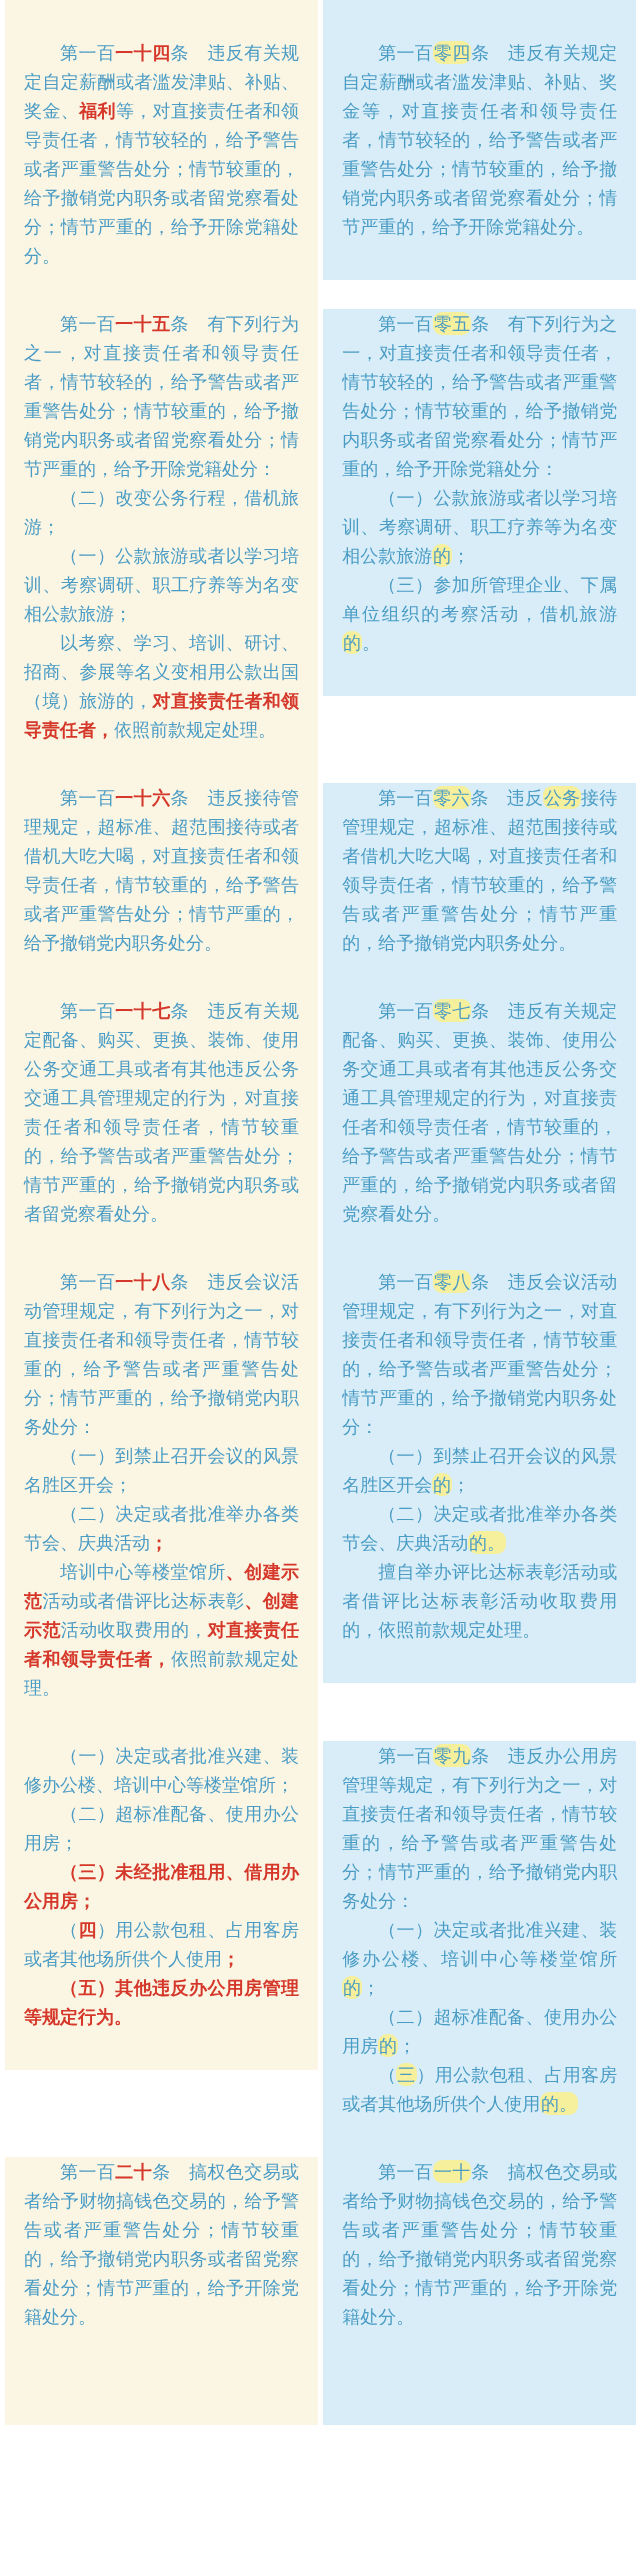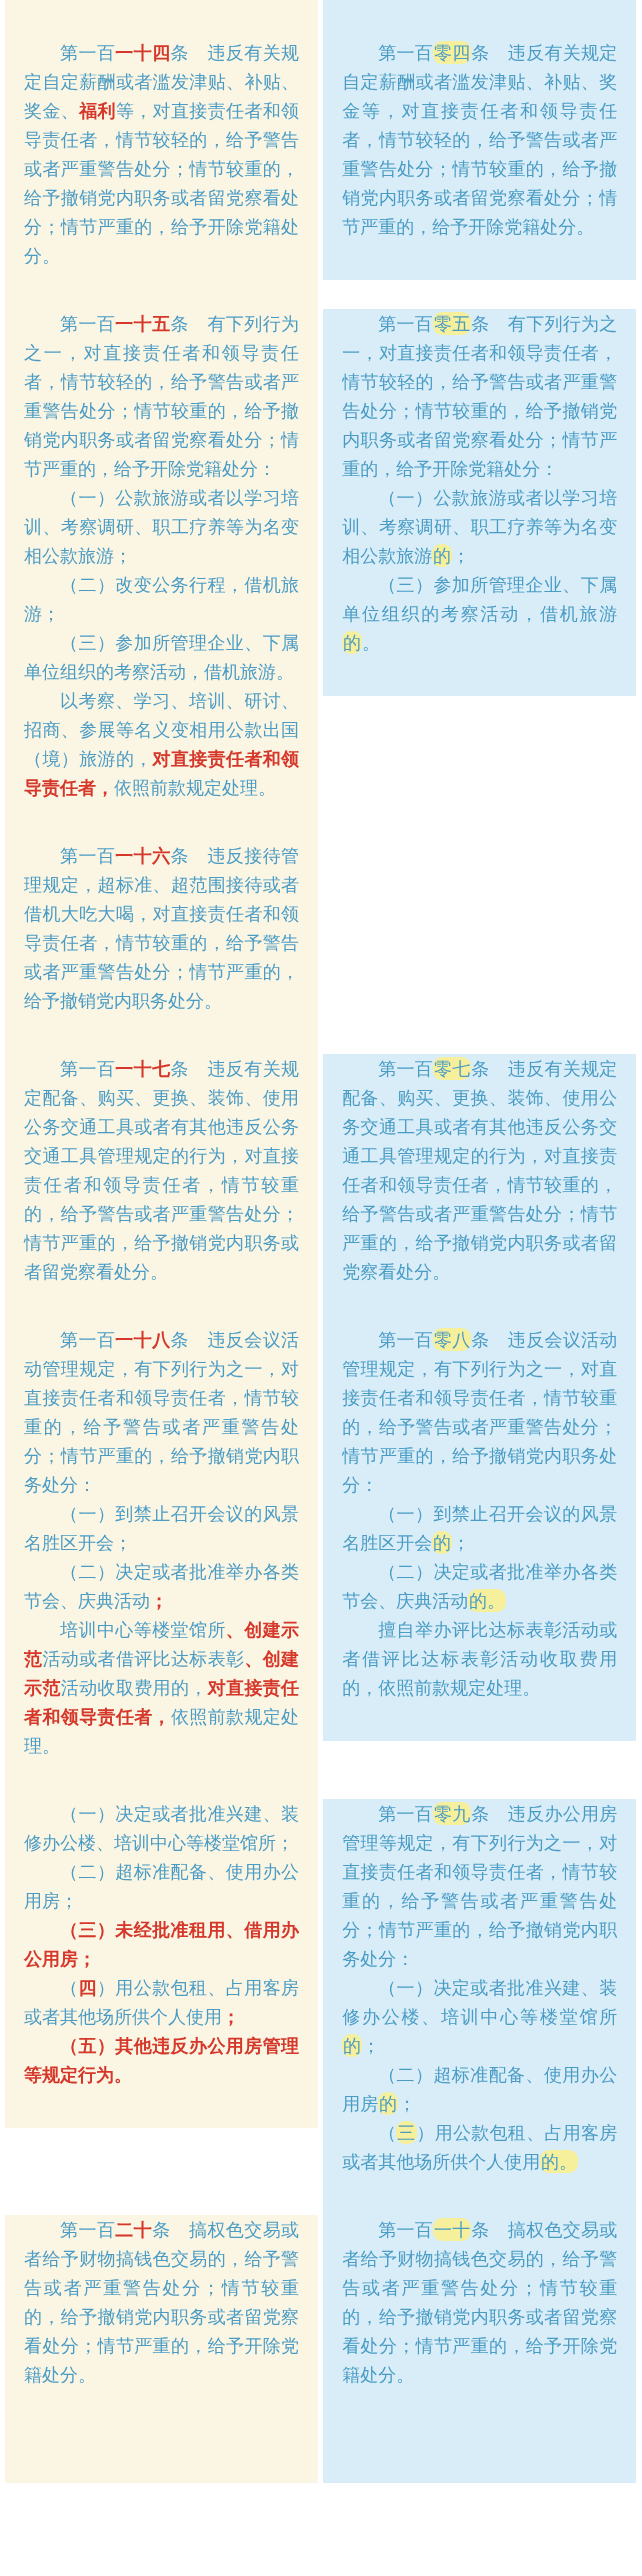--- a/index.html
+++ b/index.html
@@ -72,42 +72,46 @@
         <div class="cell right">
           <div class="article">
             <p class="para"><span class="seg-n">第一百</span><span class="seg-h">零四</span><span class="seg-n">条　违反有关规定自定薪酬或者滥发津贴、补贴、奖金等，对直接责任者和领导责任者，情节较轻的，给予警告或者严重警告处分；情节较重的，给予撤销党内职务或者留党察看处分；情节严重的，给予开除党籍处分。</span></p>
           </div>
         </div>
       </div>
       <div class="row">
         <div class="cell left">
           <div class="article">
             <p class="para"><span class="seg-n">第一百</span><span class="seg-r">一十五</span><span class="seg-n">条　有下列行为之一，对直接责任者和领导责任者，情节较轻的，给予警告或者严重警告处分；情节较重的，给予撤销党内职务或者留党察看处分；情节严重的，给予开除党籍处分：</span></p>
+            <p class="para"><span class="seg-n">（二）改变公务行程，借机旅游；</span></p>
             <p class="para"><span class="seg-n">（一）公款旅游或者以学习培训、考察调研、职工疗养等为名变相公款旅游；</span></p>
-            <p class="para"><span class="seg-n">（二）改变公务行程，借机旅游；</span></p>
-            <p class="para"><span class="seg-n">（三）参加所管理企业、下属单位组织的考察活动，借机旅游。</span></p>
             <p class="para"><span class="seg-n">以考察、学习、培训、研讨、招商、参展等名义变相用公款出国（境）旅游的，</span><span class="seg-r">对直接责任者和领导责任者，</span><span class="seg-n">依照前款规定处理。</span></p>
           </div>
         </div>
         <div class="gap"></div>
         <div class="cell right">
           <div class="article">
             <p class="para"><span class="seg-n">第一百</span><span class="seg-h">零五</span><span class="seg-n">条　有下列行为之一，对直接责任者和领导责任者，情节较轻的，给予警告或者严重警告处分；情节较重的，给予撤销党内职务或者留党察看处分；情节严重的，给予开除党籍处分：</span></p>
             <p class="para"><span class="seg-n">（一）公款旅游或者以学习培训、考察调研、职工疗养等为名变相公款旅游</span><span class="seg-h">的</span><span class="seg-n">；</span></p>
             <p class="para"><span class="seg-n">（三）参加所管理企业、下属单位组织的考察活动，借机旅游</span><span class="seg-h">的</span><span class="seg-n">。</span></p>
           </div>
         </div>
       </div>
       <div class="row">
         <div class="cell left">
           <div class="article">
             <p class="para"><span class="seg-n">第一百</span><span class="seg-r">一十六</span><span class="seg-n">条　违反接待管理规定，超标准、超范围接待或者借机大吃大喝，对直接责任者和领导责任者，情节较重的，给予警告或者严重警告处分；情节严重的，给予撤销党内职务处分。</span></p>
           </div>
         </div>
         <div class="gap"></div>
+        <div class="cell right">
+          <div class="article">
+            <p class="para"><span class="seg-n">第一百</span><span class="seg-h">零六</span><span class="seg-n">条　违反</span><span class="seg-h">公务</span><span class="seg-n">接待管理规定，超标准、超范围接待或者借机大吃大喝，对直接责任者和领导责任者，情节较重的，给予警告或者严重警告处分；情节严重的，给予撤销党内职务处分。</span></p>
+          </div>
+        </div>
       </div>
       <div class="row">
         <div class="cell left">
           <div class="article">
             <p class="para"><span class="seg-n">第一百</span><span class="seg-r">一十七</span><span class="seg-n">条　违反有关规定配备、购买、更换、装饰、使用公务交通工具或者有其他违反公务交通工具管理规定的行为，对直接责任者和领导责任者，情节较重的，给予警告或者严重警告处分；情节严重的，给予撤销党内职务或者留党察看处分。</span></p>
           </div>
         </div>
         <div class="gap"></div>
         <div class="cell right">
           <div class="article">

